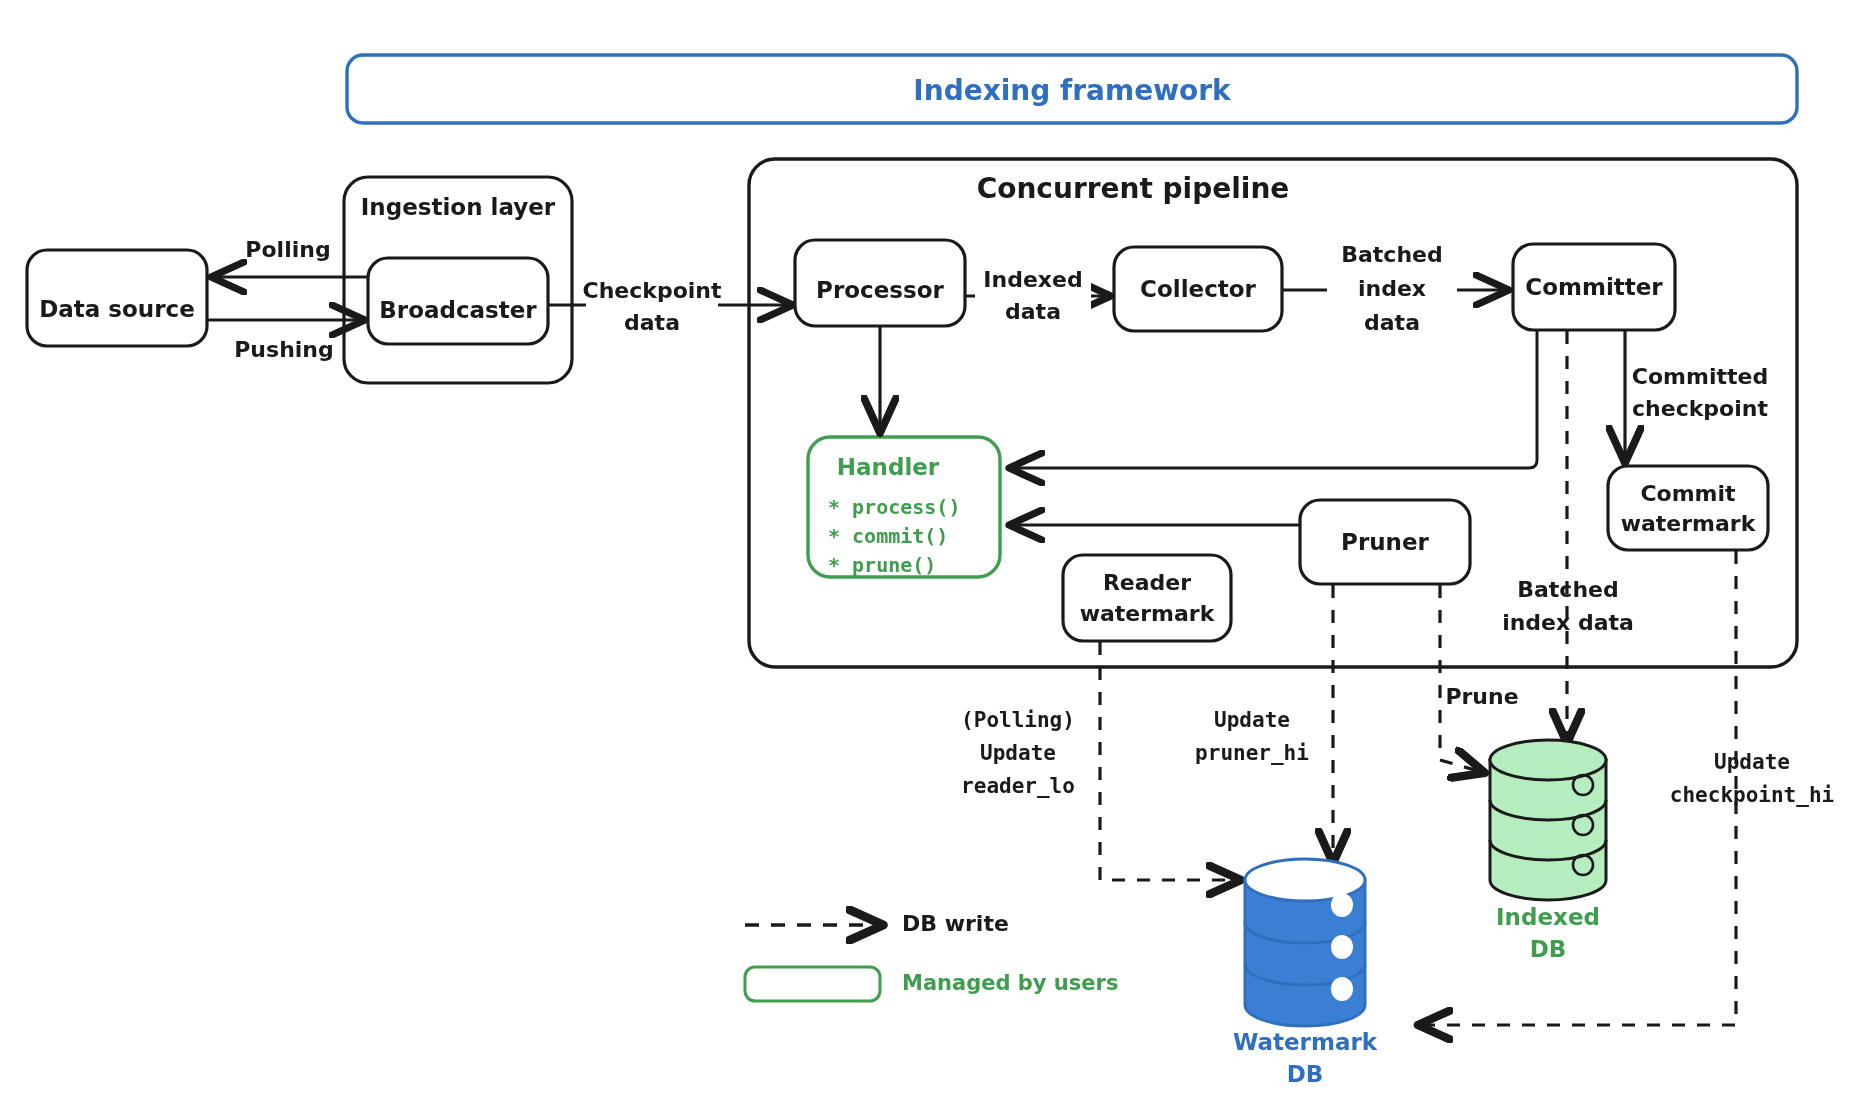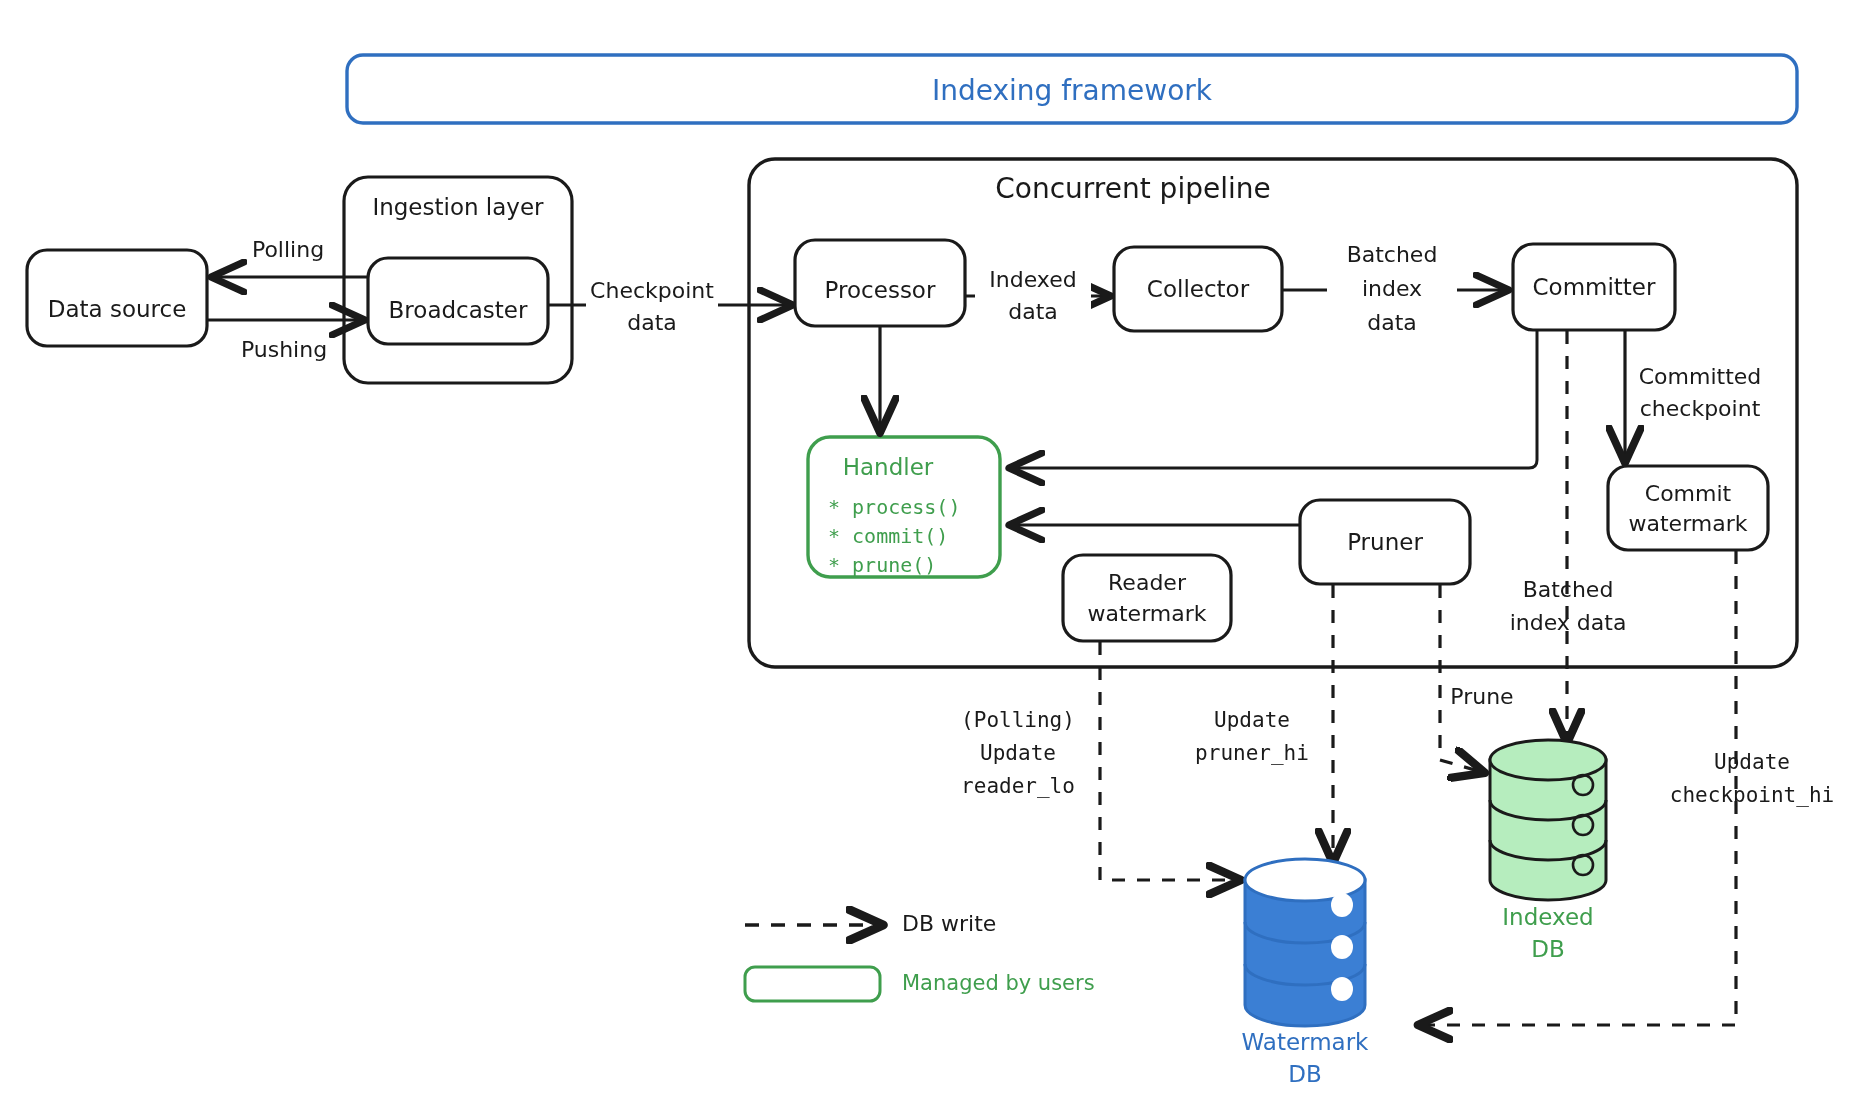--- a/index.html
+++ b/index.html
@@ -1,18 +1,18 @@
 <!DOCTYPE html>
 <html><head>
 <meta charset="utf-8">
 <style>
   html,body{margin:0;padding:0;background:#ffffff;}
   body{width:1858px;height:1102px;position:relative;overflow:hidden;
        font-family:"DejaVu Sans",sans-serif;}
-  #stage{position:absolute;left:0;top:0;width:1858px;height:1102px;}
+  #stage{position:absolute;left:0;top:0;width:1858px;height:1102px;font-weight:bold;}
   svg{position:absolute;left:0;top:0;width:1858px;height:1102px;overflow:visible;}
   .hand{font-family:"DejaVu Sans",sans-serif;}
   .mono{font-family:"DejaVu Sans Mono",monospace;}
   text{dominant-baseline:middle;}
 </style>
 </head>
 <body>
 
 <div id="stage">
 <svg viewBox="0 0 1858 1102" xmlns="http://www.w3.org/2000/svg">

